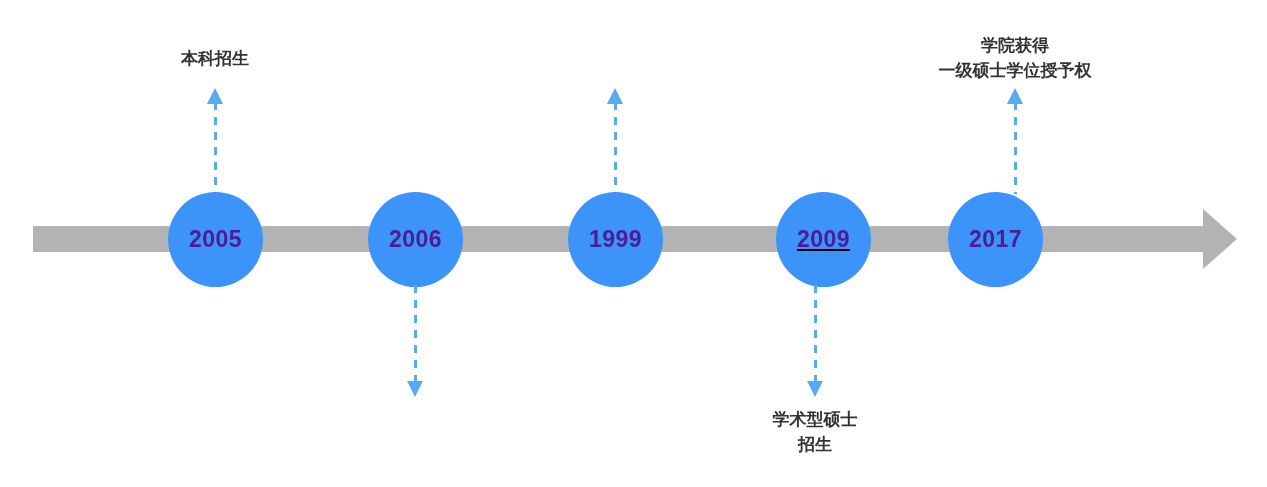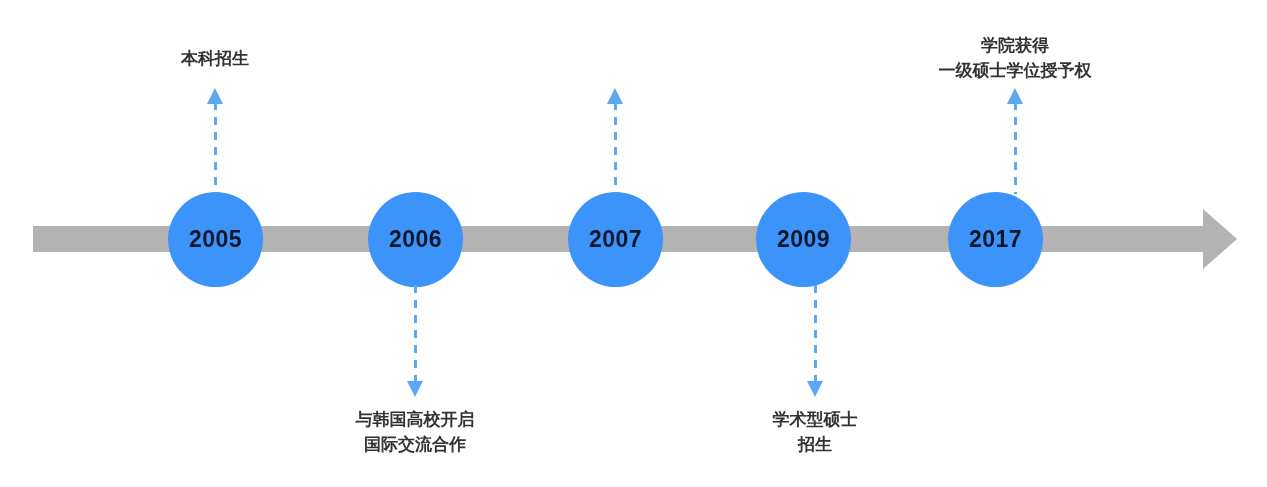--- a/index.html
+++ b/index.html
@@ -42,21 +42,21 @@
     width: 95px;
     height: 95px;
     border-radius: 50%;
     background: #3c93fa;
     top: 192px;
     display: flex;
     align-items: center;
     justify-content: center;
   }
   .node-year {
-    color: #0f172a;
+    color: #4c1d95;
     font-size: 23px;
     font-weight: bold;
     letter-spacing: 0.5px;
     line-height: 1;
     user-select: none;
   }
   
   .connector {
     position: absolute;
     width: 16px;
@@ -143,34 +143,30 @@
     <span class="node-year">2005</span>
   </div>
 
   <div class="node" style="left:368px;">
     <span class="node-year">2006</span>
   </div>
   <div class="connector down" style="left:407px;">
     <div class="conn-line"></div>
     <div class="conn-head down"></div>
   </div>
-  <div class="label" style="left:415px; top:407px;">
-    <span class="label-line">与韩国高校开启</span>
-    <span class="label-line">国际交流合作</span>
-  </div>
 
   <div class="connector up" style="left:607px;">
     <div class="conn-head up"></div>
     <div class="conn-line"></div>
   </div>
   <div class="node" style="left:568px;">
-    <span class="node-year">2007</span>
+    <span class="node-year">1999</span>
   </div>
 
-  <div class="node" style="left:756px;">
+  <div class="node" style="left:776px;text-decoration:underline;">
     <span class="node-year">2009</span>
   </div>
   <div class="connector down" style="left:807px;">
     <div class="conn-line"></div>
     <div class="conn-head down"></div>
   </div>
   <div class="label" style="left:815px; top:407px;">
     <span class="label-line">学术型硕士</span>
     <span class="label-line">招生</span>
   </div>

